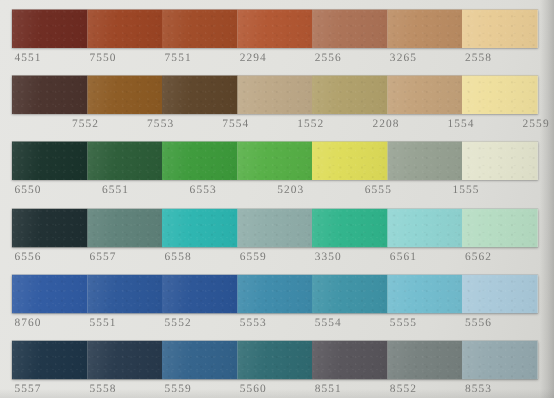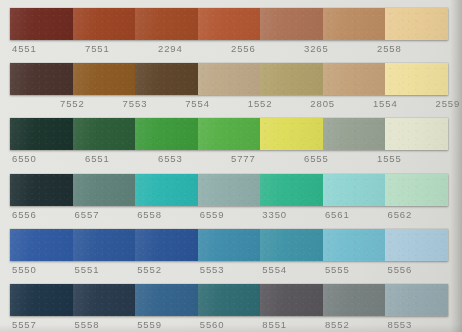--- a/index.html
+++ b/index.html
@@ -62,20 +62,21 @@
     display: flex;
   }
   .label {
     flex: 1 1 0;
     font-size: 9.5px;
     letter-spacing: 0.9px;
     color: #7c7c7a;
     padding-left: 2px;
     line-height: 14px;
     white-space: nowrap;
+    font-family: Liberation Serif, serif;
   }
   .page-edge {
     position: absolute;
     top: 0;
     right: 0;
     width: 12px;
     height: 332px;
     background: linear-gradient(90deg, rgba(255,255,255,0.0) 0%, rgba(120,120,118,0.20) 55%, rgba(90,90,88,0.30) 100%);
     pointer-events: none;
   }
@@ -113,20 +114,21 @@
         </div>
       <div class="swatch" style="background-color: rgb(187, 140, 98);">
           <div class="sheen"></div>
         </div>
       <div class="swatch" style="background-color: rgb(232, 203, 148);">
           <div class="sheen"></div>
         </div>
     </div>
     <div class="labels" style="top:34px;">
       <div class="label">4551</div>
+      <div class="label">7550</div>
       <div class="label">7551</div>
       <div class="label">2294</div>
       <div class="label">2556</div>
       <div class="label">3265</div>
       <div class="label">2558</div>
     </div>
   </div>
 
   <div class="row" style="top:63px;">
     <div class="swatch-strip" style="top:0;height:32px;">
@@ -150,21 +152,21 @@
         </div>
       <div class="swatch" style="background-color: rgb(239, 223, 156);">
           <div class="sheen"></div>
         </div>
     </div>
     <div class="labels" style="top:34px;margin-left:48px;">
       <div class="label">7552</div>
       <div class="label">7553</div>
       <div class="label">7554</div>
       <div class="label">1552</div>
-      <div class="label">2805</div>
+      <div class="label">2208</div>
       <div class="label">1554</div>
       <div class="label">2559</div>
     </div>
   </div>
 
   <div class="row" style="top:118px;">
     <div class="swatch-strip" style="top:0;height:32px;">
       <div class="swatch" style="background-color: rgb(25, 51, 43);">
           <div class="sheen"></div>
         </div>
@@ -184,21 +186,21 @@
           <div class="sheen"></div>
         </div>
       <div class="swatch" style="background-color: rgb(227, 228, 205);">
           <div class="sheen"></div>
         </div>
     </div>
     <div class="labels" style="top:34px;">
       <div class="label">6550</div>
       <div class="label">6551</div>
       <div class="label">6553</div>
-      <div class="label">5777</div>
+      <div class="label">5203</div>
       <div class="label">6555</div>
       <div class="label">1555</div>
     </div>
   </div>
 
   <div class="row" style="top:174px;">
     <div class="swatch-strip" style="top:0;height:32px;">
       <div class="swatch" style="background-color: rgb(30, 46, 49);">
           <div class="sheen"></div>
         </div>
@@ -250,21 +252,21 @@
           <div class="sheen"></div>
         </div>
       <div class="swatch" style="background-color: rgb(114, 189, 207);">
           <div class="sheen"></div>
         </div>
       <div class="swatch" style="background-color: rgb(169, 201, 218);">
           <div class="sheen"></div>
         </div>
     </div>
     <div class="labels" style="top:34px;">
-      <div class="label">5550</div>
+      <div class="label">8760</div>
       <div class="label">5551</div>
       <div class="label">5552</div>
       <div class="label">5553</div>
       <div class="label">5554</div>
       <div class="label">5555</div>
       <div class="label">5556</div>
     </div>
   </div>
 
   <div class="row" style="top:284px;">

